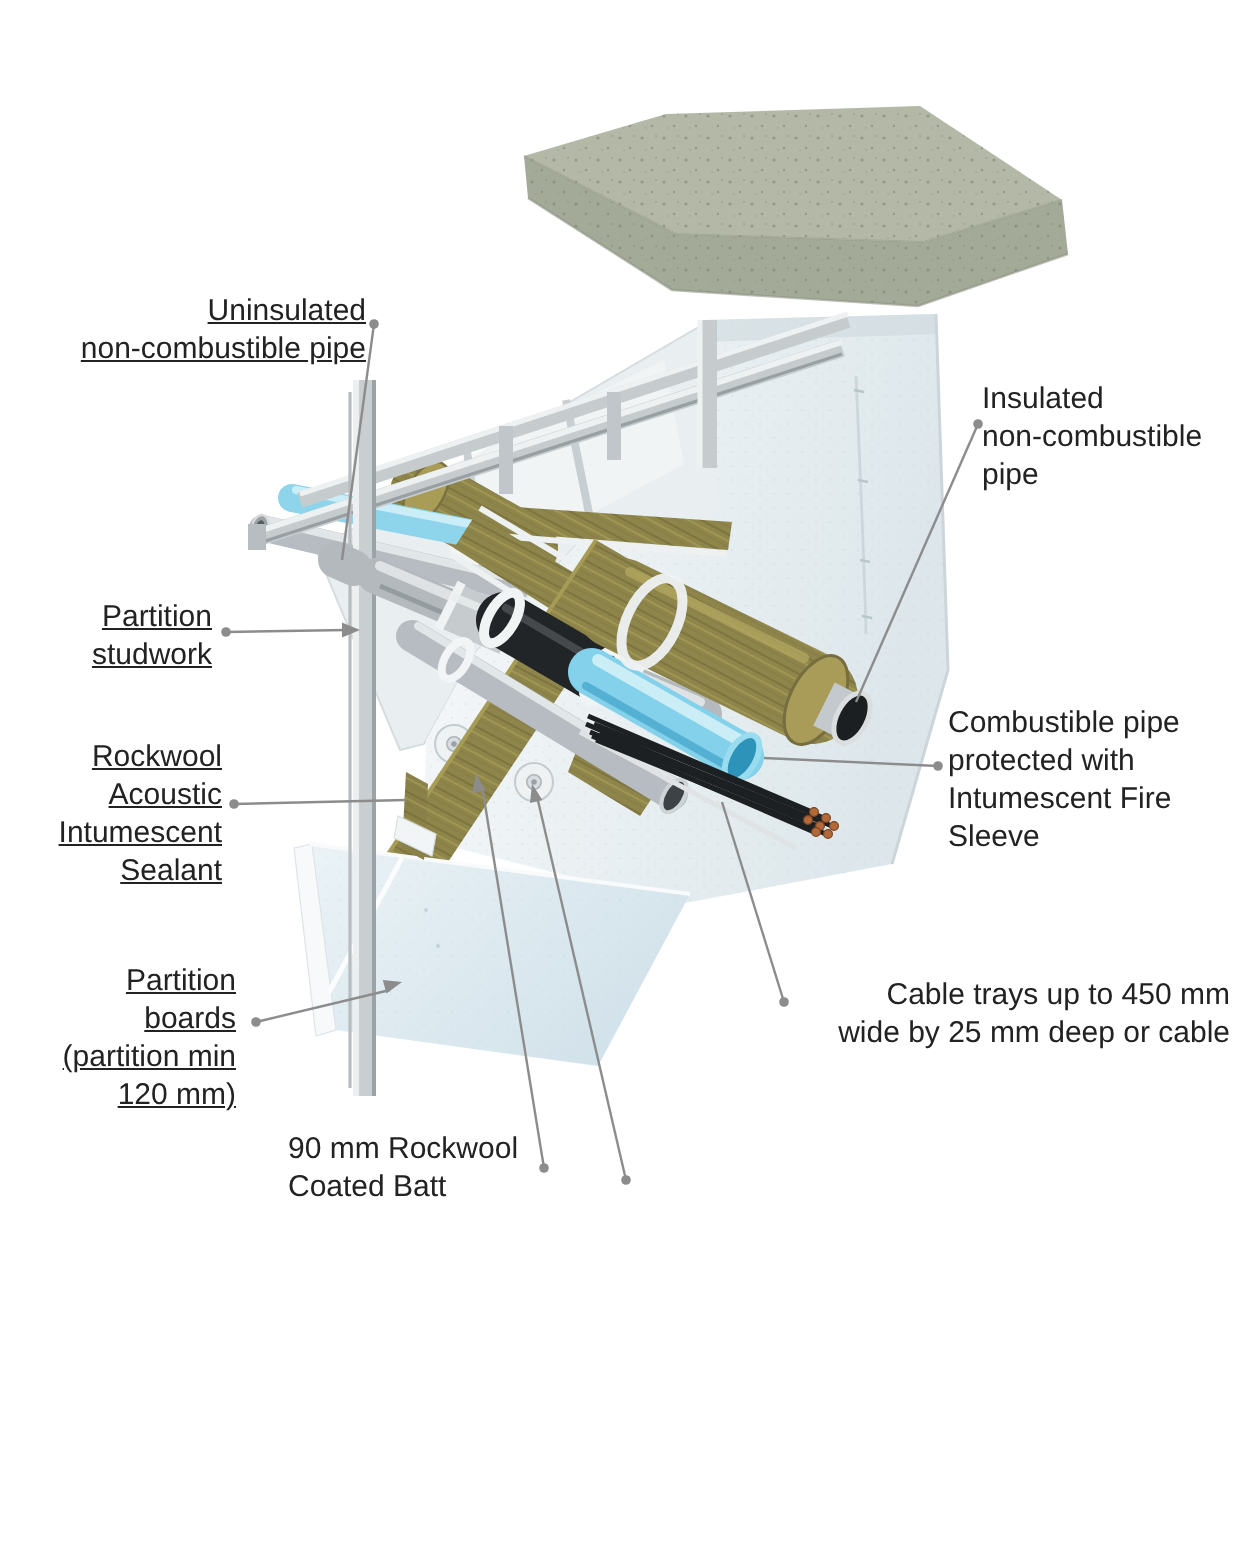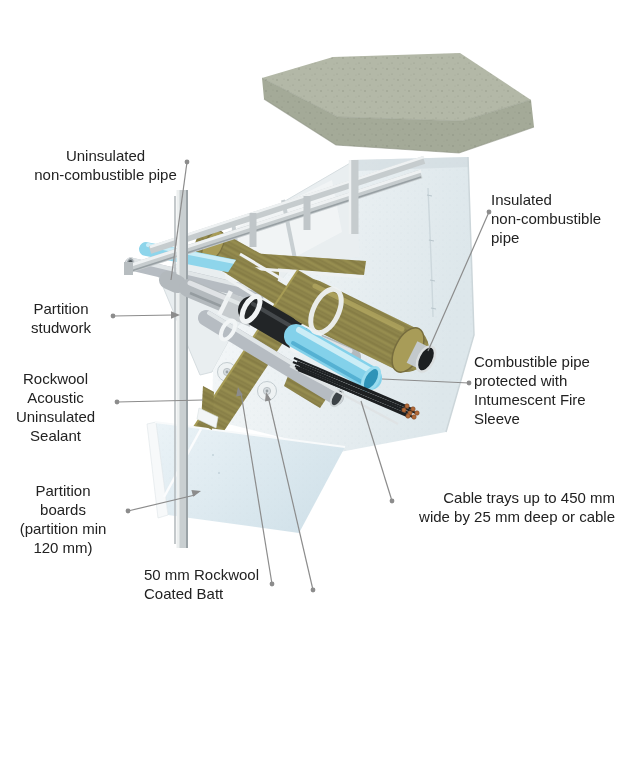--- a/index.html
+++ b/index.html
@@ -7,21 +7,21 @@
     position:relative;width:630px;height:774px;margin:0 auto;
     background:#ffffff;overflow:hidden;
     font-family:"Liberation Sans", sans-serif;
   }
   .stage svg{position:absolute;left:0;top:0;}
   .lbl{
     position:absolute;
     font-size:15px;line-height:19px;color:#222222;
     white-space:pre-line;
   }
-  .lbl.right-align{text-align:center;}
+  .lbl.right-align{text-align:right;text-decoration:underline;}
 </style>
 </head>
 <body>
 
 <div class="stage">
 
 <svg width="630" height="774" viewBox="0 0 630 774">
   <defs>
     <linearGradient id="wallGrad" x1="0" y1="0" x2="1" y2="0.25">
       <stop offset="0" stop-color="#f7f9fa"></stop>
@@ -256,37 +256,37 @@
 </svg>
 
 <div class="lbl right-align" style="left:28px;top:146px;width:155px;">Uninsulated
 non-combustible pipe</div>
 
 <div class="lbl right-align" style="left:16px;top:299px;width:90px;">Partition
 studwork</div>
 
 <div class="lbl right-align" style="left:0px;top:369px;width:111px;">Rockwool
 Acoustic
-Uninsulated
+Intumescent
 Sealant</div>
 
 <div class="lbl right-align" style="left:8px;top:481px;width:110px;">Partition
 boards
 (partition min
 120 mm)</div>
 
 <div class="lbl" style="left:491px;top:190px;width:135px;">Insulated
 non-combustible
 pipe</div>
 
 <div class="lbl" style="left:474px;top:352px;width:150px;">Combustible pipe
 protected with
 Intumescent Fire
 Sleeve</div>
 
 <div class="lbl" style="left:397px;top:488px;width:218px;text-align:right;">Cable trays up to 450 mm
 wide by 25 mm deep or cable</div>
 
-<div class="lbl" style="left:144px;top:565px;width:150px;">50 mm Rockwool
+<div class="lbl" style="left:144px;top:565px;width:150px;">90 mm Rockwool
 Coated Batt</div>
 
 
 </div>
 
 </body></html>

